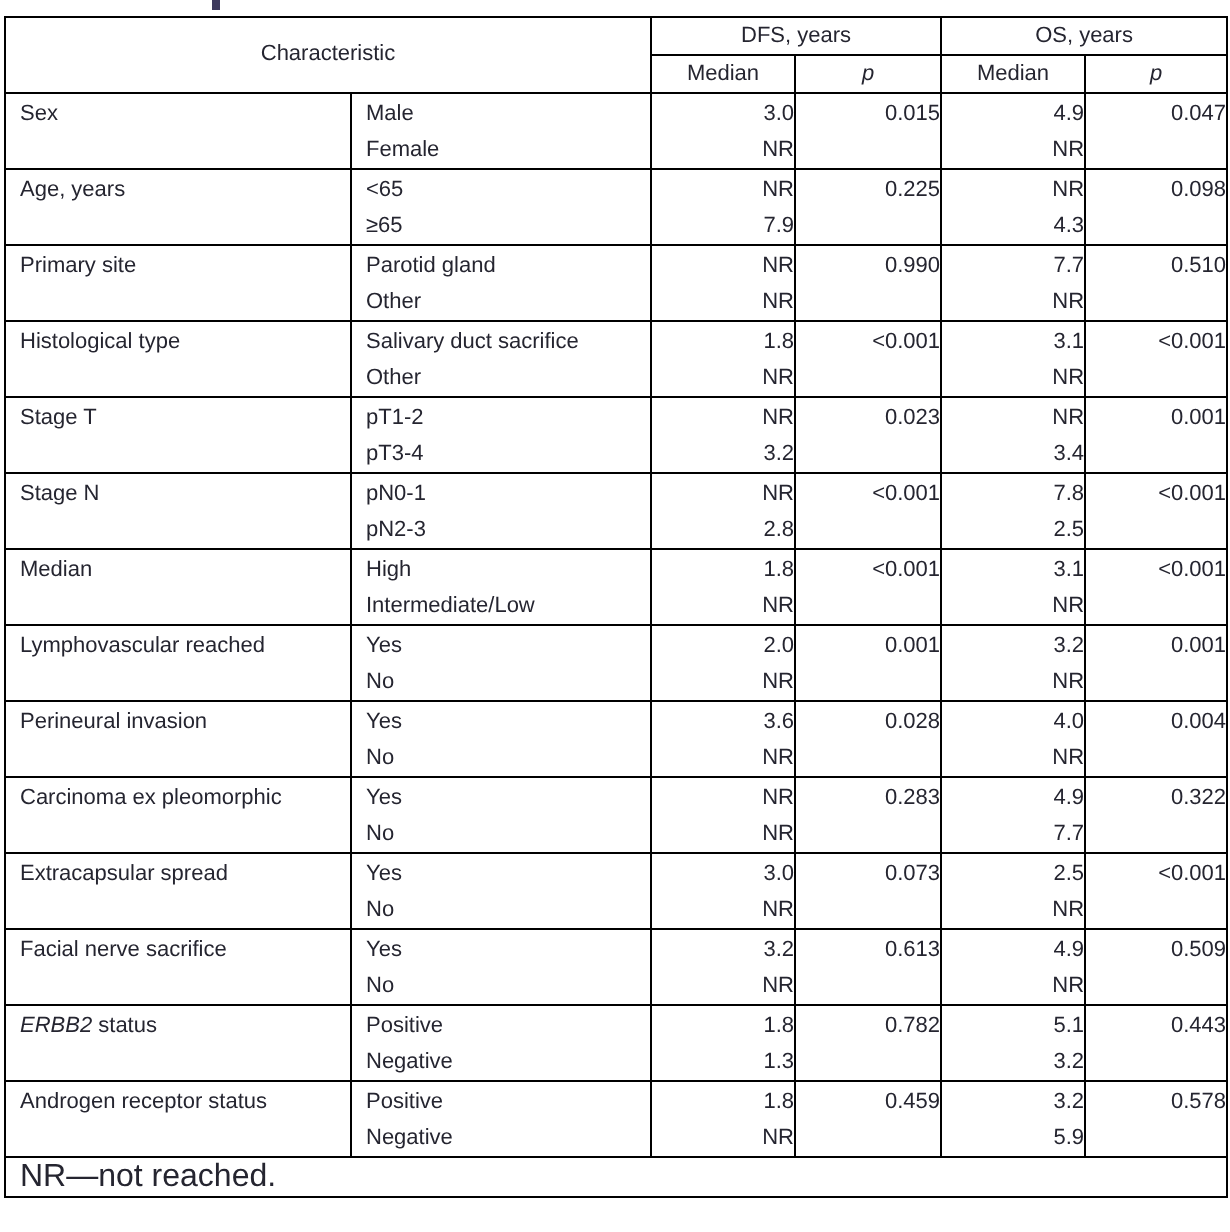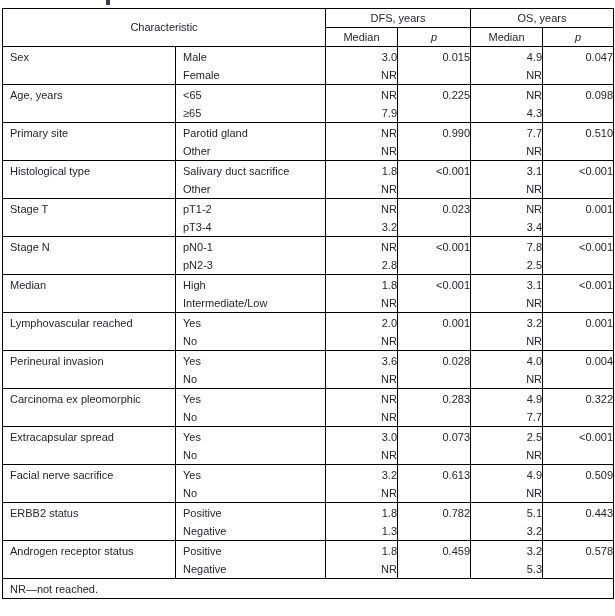--- a/index.html
+++ b/index.html
@@ -53,24 +53,24 @@
     text-align: left;
     padding-left: 7px;
     padding-right: 4px;
   }
   tbody td.num { text-align: right; }
   td.footnote {
     height: 20px;
     vertical-align: middle;
     text-align: left;
     padding-left: 7px;
-    font-size: 11px;
+    font-size: 16px;
   }
   .vline { display: block; min-height: 17.5px; white-space: nowrap; }
-  .it { }
+  .it { font-style: italic; }
 </style>
 </head>
 <body>
 
 <div class="page">
   <div class="fragment"></div>
 
   <table class="main">
     <colgroup>
       <col style="width:173px">
@@ -403,21 +403,21 @@
           </td>
           <td class="num">
             <span class="vline">1.8</span>
             <span class="vline">NR</span>
           </td>
           <td class="num">
             <span class="vline">0.459</span>
           </td>
           <td class="num">
             <span class="vline">3.2</span>
-            <span class="vline">5.3</span>
+            <span class="vline">5.9</span>
           </td>
           <td class="num">
             <span class="vline">0.578</span>
           </td>
         </tr>
       </tbody>
     <tfoot>
       <tr>
         <td colspan="6" class="footnote">NR—not reached.</td>
       </tr>

